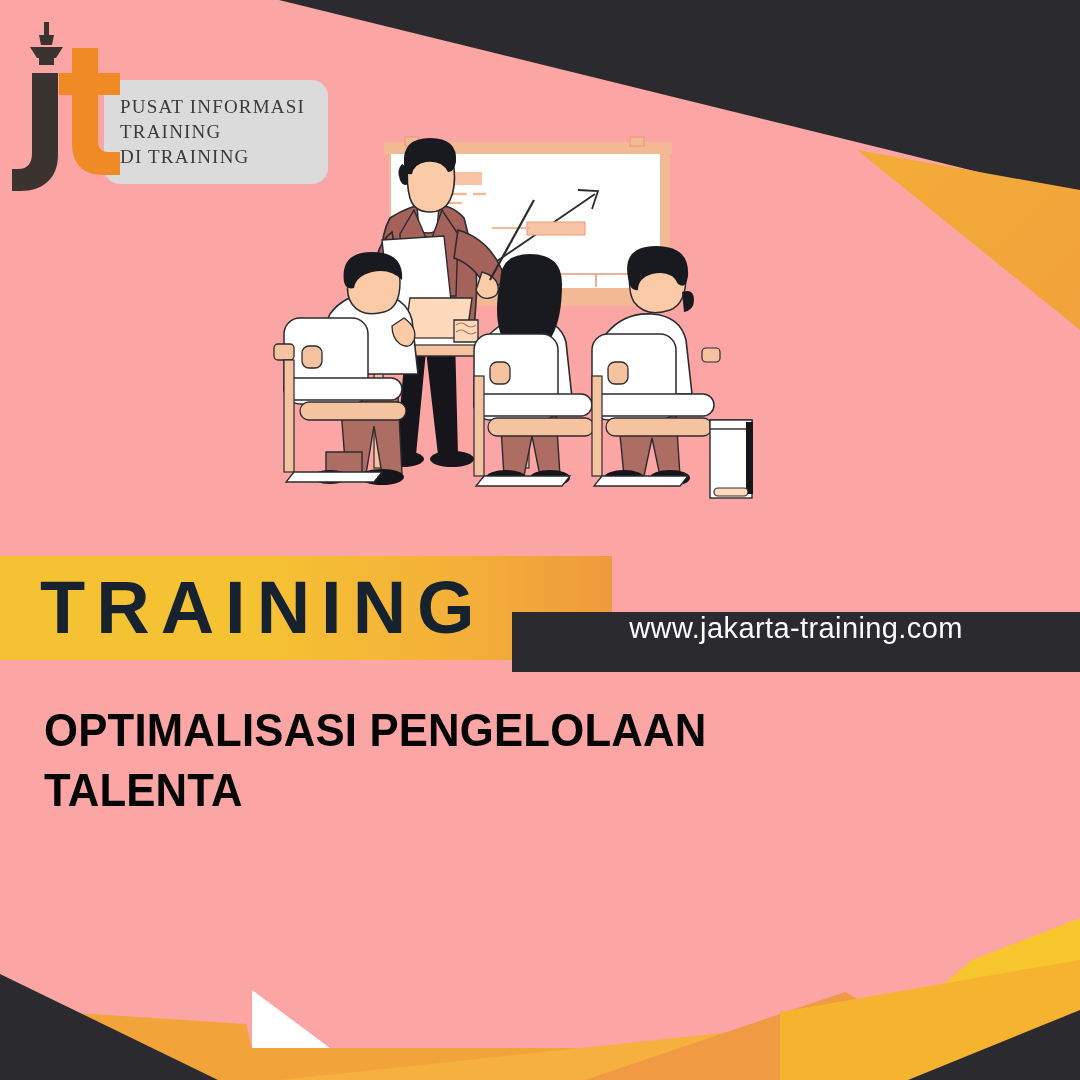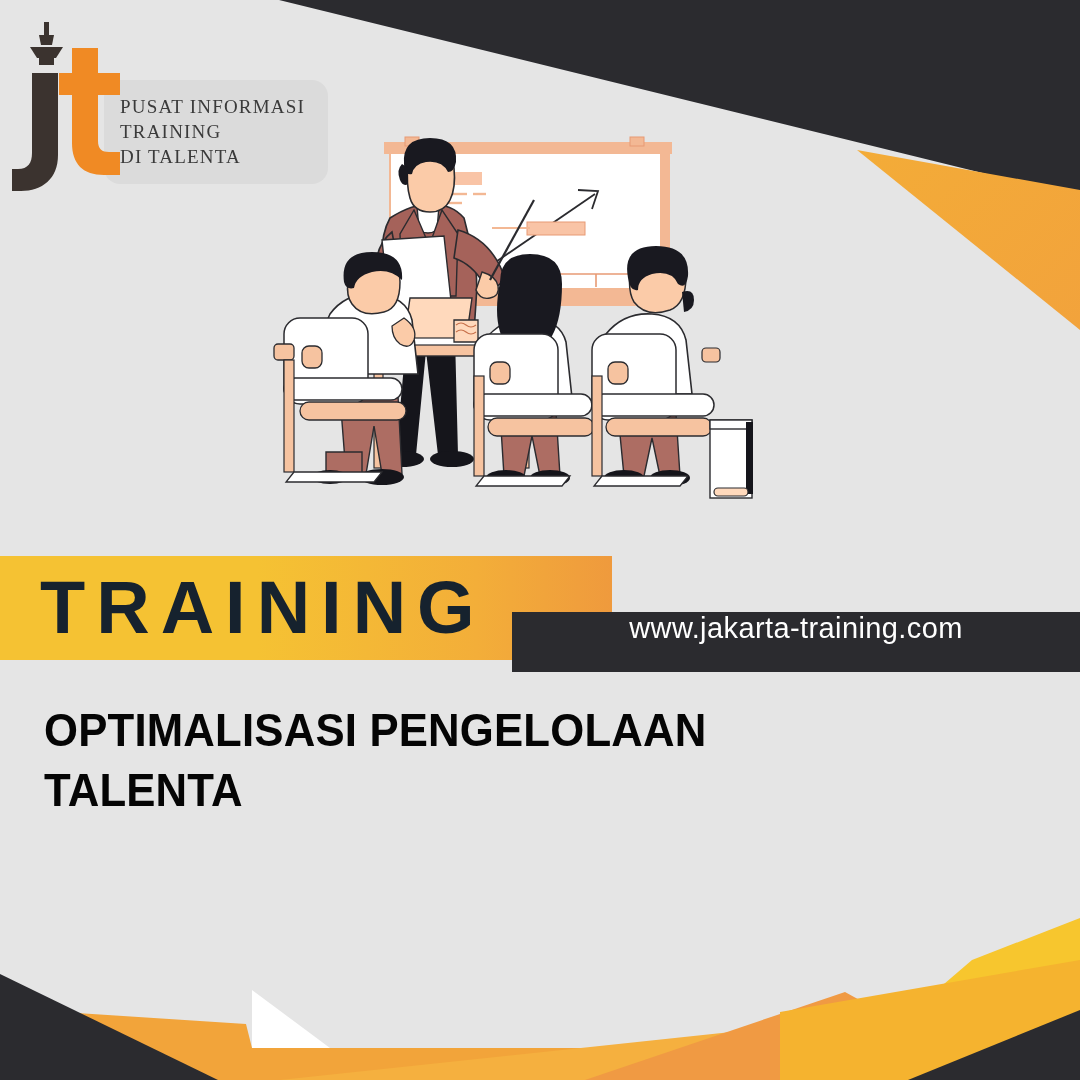--- a/index.html
+++ b/index.html
@@ -5,21 +5,21 @@
   html,body{margin:0;padding:0;}
   body{
     width:1080px;height:1080px;
     background:#ffffff;
     font-family:"Liberation Sans", sans-serif;
     overflow:hidden;
   }
   #poster{
     position:relative;
     width:1080px;height:1080px;
-    background:#e5e5e5;
+    background:#fca5a5;
     overflow:hidden;
   }
 
   
   .deco{position:absolute;pointer-events:none;}
   #deco-top-dark2{
     top:0;left:0;width:1080px;height:340px;
     background:#2B2B2F;
     clip-path:polygon(279px 0, 1080px 0, 1080px 197px, 279px 0);
   }
@@ -167,21 +167,21 @@
         <rect x="31" y="40" width="15" height="7" fill="#3B332F"></rect>
       </g>
 
       <path d="M24 55 h26 v82 c0 24 -16 36 -37 36 h-9 v-22 h6 c10 0 14 -6 14 -16 z" fill="#3B332F"></path>
 
       <path d="M64 30 h26 v25 h22 v22 h-22 v46 c0 8 4 11 11 11 h11 v23 h-16 c-21 0 -32 -11 -32 -32 v-48 h-13 v-22 h13 z" fill="#F08A24"></path>
     </svg>
     <div id="logo-text">
       <div>PUSAT INFORMASI</div>
       <div>TRAINING</div>
-      <div>DI TALENTA</div>
+      <div>DI TRAINING</div>
     </div>
   </div>
 
   <svg id="illustration" viewBox="0 0 540 410">
     <defs>
       <style>
         .ln{fill:none;stroke:#2B2B2F;stroke-width:1.6;stroke-linejoin:round;stroke-linecap:round;}
         .lnt{fill:none;stroke:#2B2B2F;stroke-width:1.2;}
         .wh{fill:#FFFFFF;}
         .sk{fill:#FBCBA8;}

